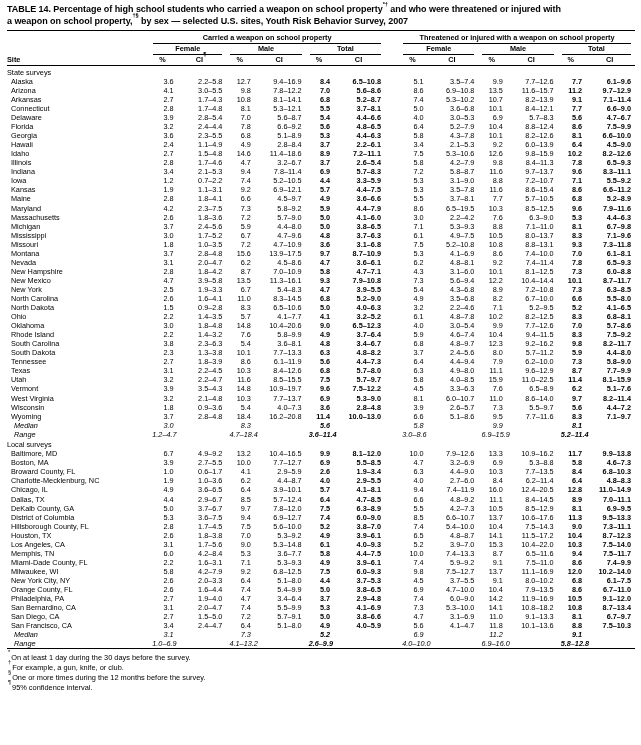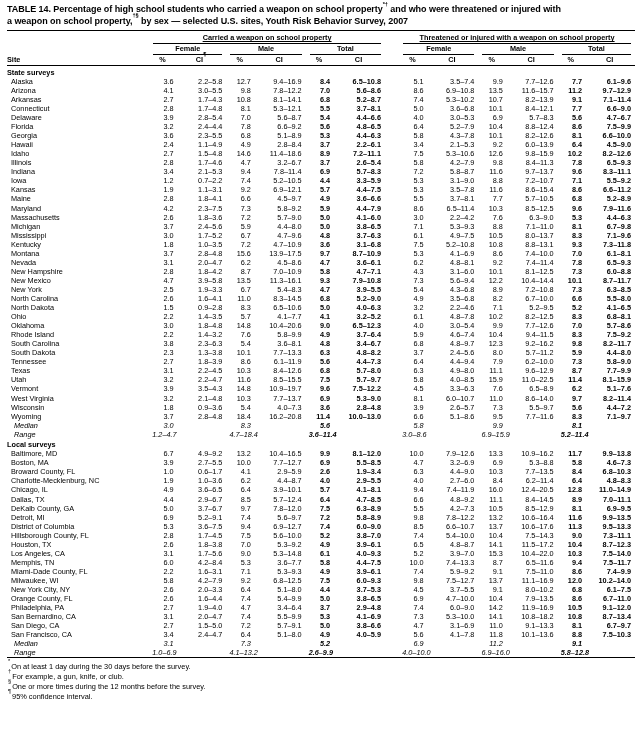--- a/index.html
+++ b/index.html
@@ -4,29 +4,29 @@
 <style>
   html,body{margin:0;padding:0;background:#fff;}
   body{width:641px;height:745px;color:#000;font-family:"Liberation Sans",sans-serif;overflow:hidden;}
   .page{padding:4px 6px 0 7px;}
   .title{font-weight:bold;font-size:9px;line-height:11.6px;letter-spacing:-0.05px;}
   sup{font-size:5.6px;position:relative;top:-2.5px;line-height:0;}
   table{border-collapse:collapse;table-layout:fixed;width:628px;margin-top:3px;
         border-top:1.5px solid #000;border-bottom:1.5px solid #000;}
   th,td{padding:0;font-size:7.3px;line-height:9.05px;white-space:nowrap;overflow:visible;
         font-weight:normal;vertical-align:bottom;}
-  .ghead th{padding-top:2px;text-decoration:underline;}
+  .ghead th{padding-top:2px;}
   .grule{border-bottom:1px solid #000;text-align:center;font-weight:bold;margin:0 4px;padding-bottom:1px;}
   .chead th{border-bottom:1px solid #000;font-weight:bold;padding-bottom:1px;}
   .site-h{text-align:left;}
   .pct-h,.ci-h{text-align:center;}
   .pct{text-align:right;padding-right:2px;}
   .ci{text-align:right;padding-right:4px;}
   .tot{font-weight:bold;}
-  .section-label{font-weight:bold;padding-top:1.5px;}
+  .section-label{font-weight:normal;padding-top:1.5px;}
   .site{text-align:left;padding-left:4px;}
   .site.stat{padding-left:7px;}
   .stat-row td{font-style:italic;}
   .rangecell{text-align:left;padding-left:3px;}
   .gap{}
   .footnotes{margin:4px 0 0 1px;font-size:7.4px;line-height:9.9px;}
   .footnotes .fn-sym{margin-right:1px;}
 </style>
 </head>
 <body>
@@ -336,21 +336,21 @@
         <tr>
           <td class="site">Maryland</td>
           <td class="pct">4.2</td>
           <td class="ci">2.3–7.5</td>
           <td class="pct">7.3</td>
           <td class="ci">5.8–9.2</td>
           <td class="pct tot">5.9</td>
           <td class="ci tot">4.4–7.9</td>
           <td class="gap"></td>
           <td class="pct">8.6</td>
-          <td class="ci">6.5–11.4</td>
+          <td class="ci">6.5–19.5</td>
           <td class="pct">10.3</td>
           <td class="ci">8.5–12.5</td>
           <td class="pct tot">9.6</td>
           <td class="ci tot">7.9–11.6</td>
         </tr>
         <tr>
           <td class="site">Massachusetts</td>
           <td class="pct">2.6</td>
           <td class="ci">1.8–3.6</td>
           <td class="pct">7.2</td>
@@ -391,21 +391,21 @@
           <td class="ci tot">3.7–6.3</td>
           <td class="gap"></td>
           <td class="pct">6.1</td>
           <td class="ci">4.9–7.5</td>
           <td class="pct">10.5</td>
           <td class="ci">8.0–13.7</td>
           <td class="pct tot">8.3</td>
           <td class="ci tot">7.1–9.6</td>
         </tr>
         <tr>
-          <td class="site">Kentucky</td>
+          <td class="site">Missouri</td>
           <td class="pct">1.8</td>
           <td class="ci">1.0–3.5</td>
           <td class="pct">7.2</td>
           <td class="ci">4.7–10.9</td>
           <td class="pct tot">3.6</td>
           <td class="ci tot">3.1–6.8</td>
           <td class="gap"></td>
           <td class="pct">7.5</td>
           <td class="ci">5.2–10.8</td>
           <td class="pct">10.8</td>
@@ -852,36 +852,20 @@
           <td class="ci tot">6.3–8.9</td>
           <td class="gap"></td>
           <td class="pct">5.5</td>
           <td class="ci">4.2–7.3</td>
           <td class="pct">10.5</td>
           <td class="ci">8.5–12.9</td>
           <td class="pct tot">8.1</td>
           <td class="ci tot">6.9–9.5</td>
         </tr>
         <tr>
-          <td class="site">Detroit, MI</td>
-          <td class="pct">6.9</td>
-          <td class="ci">5.2–9.1</td>
-          <td class="pct">7.4</td>
-          <td class="ci">5.6–9.7</td>
-          <td class="pct tot">7.2</td>
-          <td class="ci tot">5.8–8.9</td>
-          <td class="gap"></td>
-          <td class="pct">9.8</td>
-          <td class="ci">7.8–12.2</td>
-          <td class="pct">13.2</td>
-          <td class="ci">10.6–16.4</td>
-          <td class="pct tot">11.6</td>
-          <td class="ci tot">9.9–13.5</td>
-        </tr>
-        <tr>
           <td class="site">District of Columbia</td>
           <td class="pct">5.3</td>
           <td class="ci">3.6–7.5</td>
           <td class="pct">9.4</td>
           <td class="ci">6.9–12.7</td>
           <td class="pct tot">7.4</td>
           <td class="ci tot">6.0–9.0</td>
           <td class="gap"></td>
           <td class="pct">8.5</td>
           <td class="ci">6.6–10.7</td>
@@ -1069,21 +1053,21 @@
         <tr>
           <td class="site">San Francisco, CA</td>
           <td class="pct">3.4</td>
           <td class="ci">2.4–4.7</td>
           <td class="pct">6.4</td>
           <td class="ci">5.1–8.0</td>
           <td class="pct tot">4.9</td>
           <td class="ci tot">4.0–5.9</td>
           <td class="gap"></td>
           <td class="pct">5.6</td>
-          <td class="ci">4.1–7.8</td>
+          <td class="ci">4.1–4.7</td>
           <td class="pct">11.8</td>
           <td class="ci">10.1–13.6</td>
           <td class="pct tot">8.8</td>
           <td class="ci tot">7.5–10.3</td>
         </tr>
         <tr class="stat-row">
           <td class="site stat">Median</td>
           <td class="pct">3.1</td>
           <td class="ci"></td>
           <td class="pct">7.3</td>

